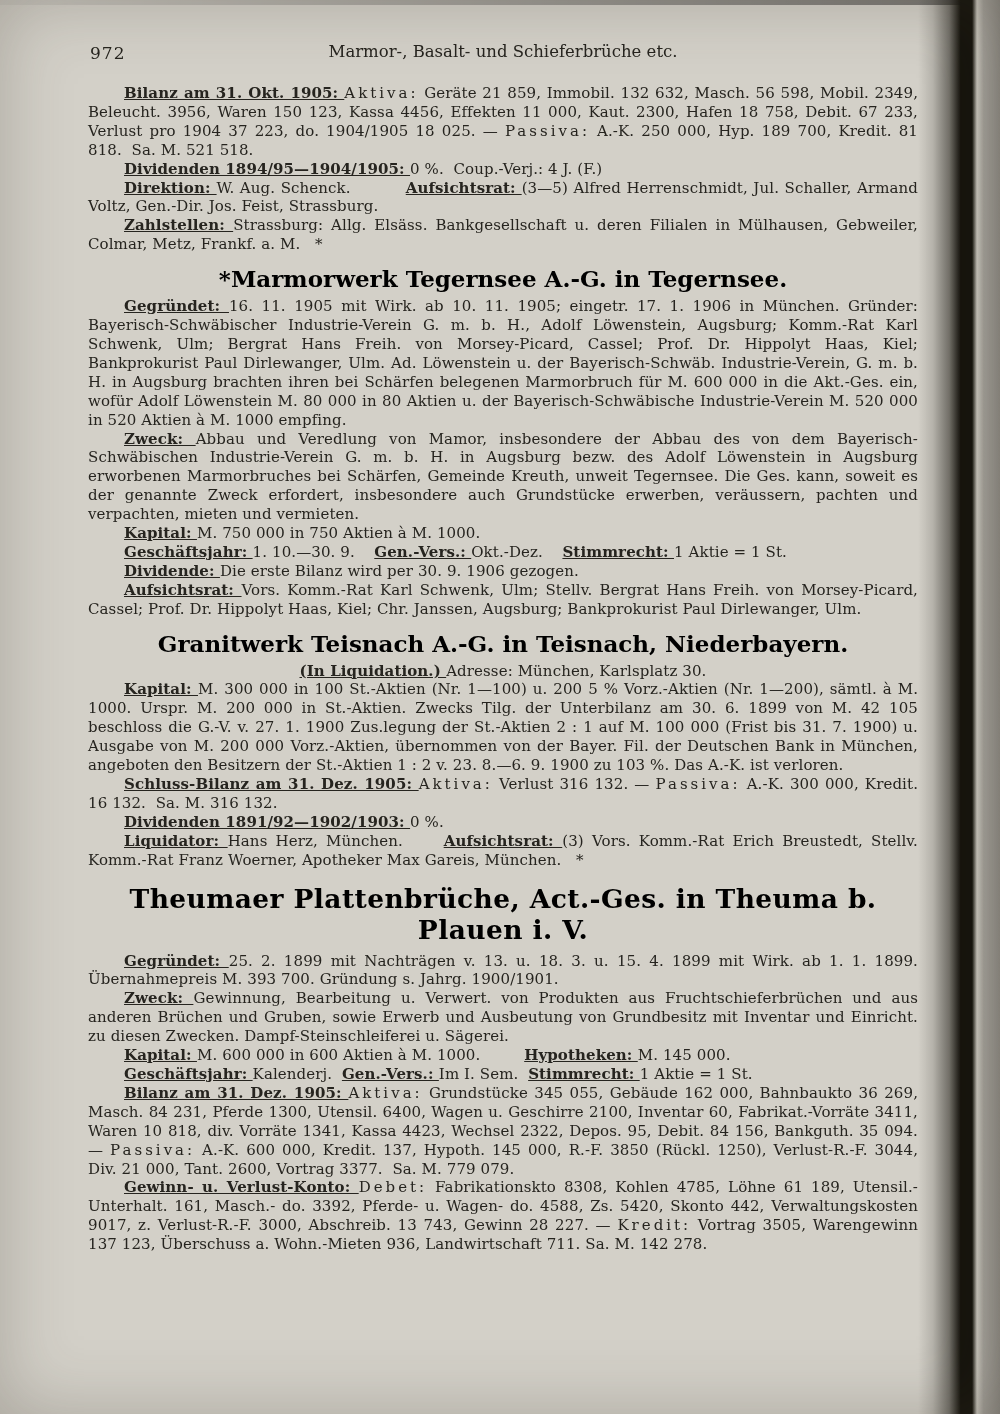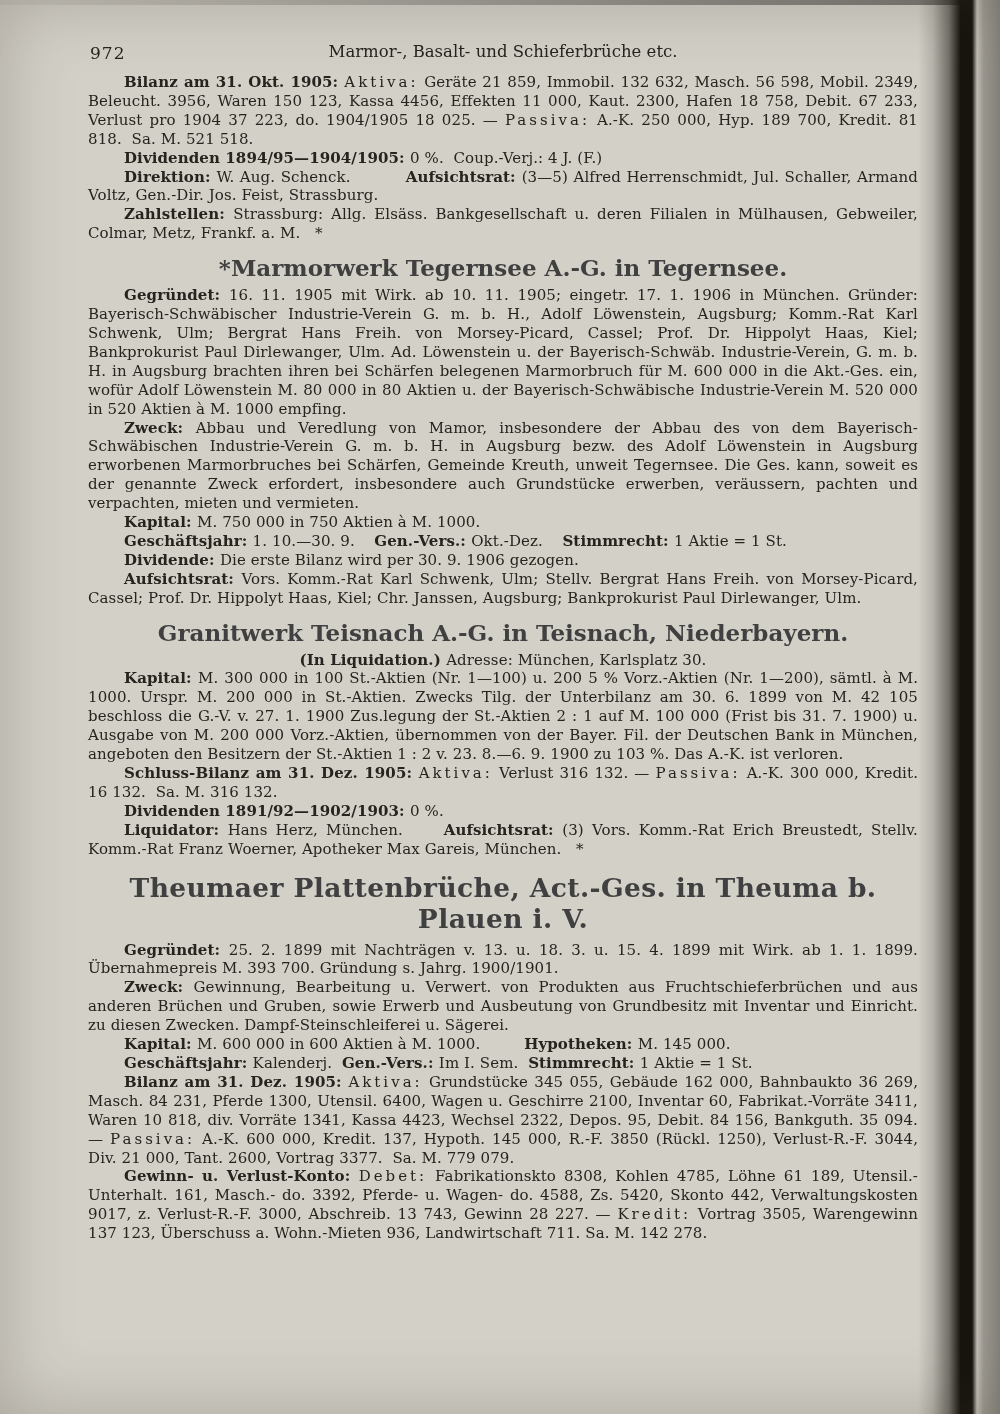--- a/index.html
+++ b/index.html
@@ -35,38 +35,38 @@
       #15130c            52%,
       #15130c            66%,
       #c9c6bd            72%,
       #a3a099            80%,
       #8e8b84           100%);
   }
   .content {
     position: absolute; left: 88px; top: 42px; width: 830px;
     color: #26241f;
   }
-  .header-row { position: relative; height: 24px; margin-bottom: 7px; }
+  .header-row { position: relative; height: 24px; margin-bottom: 18px; }
   .page-number {
     position: absolute; left: 2px; top: 1px;
     font-size: 17px; letter-spacing: 1px;
   }
   .running-title {
     text-align: center; font-weight: normal; font-size: 16.5px;
   }
   p.para {
     font-size: 15px; line-height: 18.9px;
     text-align: justify; text-indent: 36px;
     letter-spacing: 0.1px;
   }
   p.para.center { text-align: center; text-indent: 0; }
-  .seg-b { font-weight: bold; }
+  .seg-b { font-weight: bold; text-decoration: underline; }
   .seg-sp { letter-spacing: 0.2em; }
   h2.company {
-    text-align: center; font-weight: bold; color: #404040;
+    text-align: center; font-weight: bold; color: #000000;
   }
   h2.company.md { font-size: 23px; margin: 11px 0 5px; }
   h2.company.lg { font-size: 26.5px; margin: 13px 0 7px; letter-spacing: 0.4px; }
 </style>
 </head>
 <body>
 
 <div class="page">
   <div class="top-edge"></div>
 

